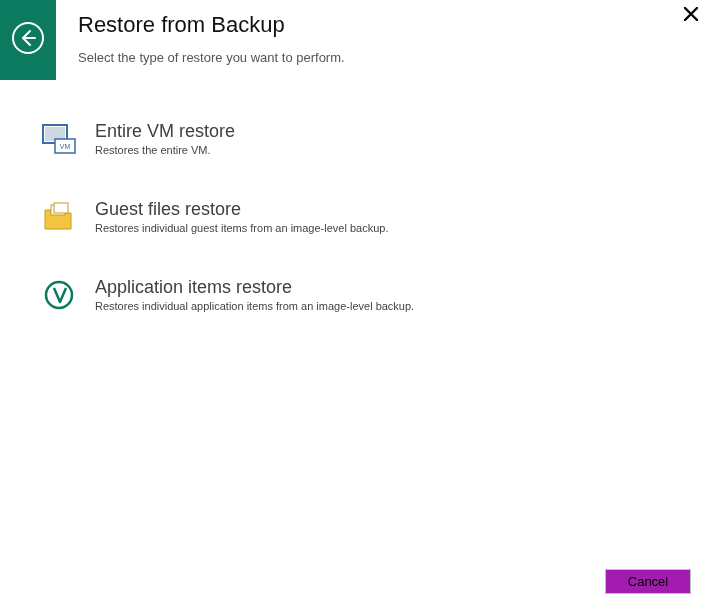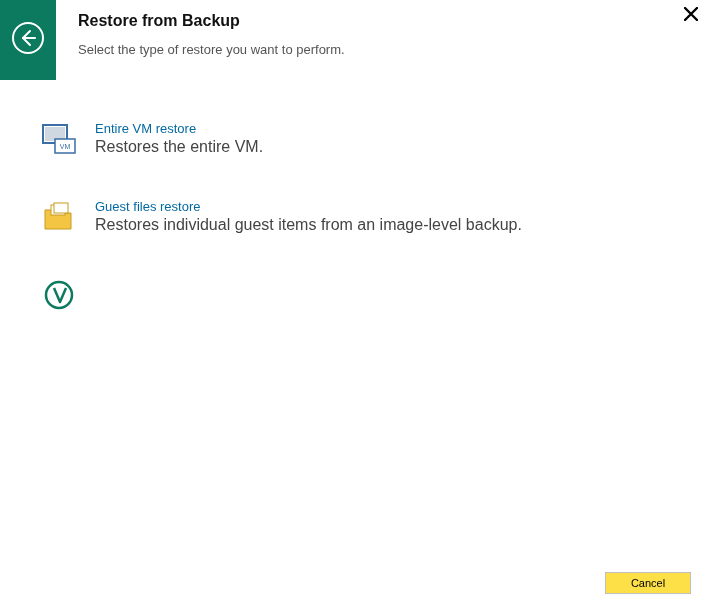--- a/index.html
+++ b/index.html
@@ -1,33 +1,33 @@
 <!DOCTYPE html>
 <html><head>
 <meta charset="utf-8">
 <style>
   html,body{margin:0;padding:0;font-family:"Segoe UI",Arial,sans-serif;background:#fff;color:#222}
   .window{width:711px;height:608px;position:relative;overflow:hidden;background:#fff;box-sizing:border-box}
   .header{display:flex;align-items:flex-start}
   .back-tile{width:56px;height:80px;background:#0b7a5e;display:flex;align-items:center;justify-content:center}
   .back-tile svg{width:34px;height:34px}
   .title-block{padding:12px 0 0 22px}
-  .title{font-size:16px;font-weight:700;color:#111}
+  .title{font-size:22px;font-weight:400;color:#111}
   .subtitle{font-size:13px;color:#555;margin-top:12px}
   .close{position:absolute;top:6px;right:10px;width:20px;height:20px;display:flex;align-items:center;justify-content:center;cursor:pointer}
   .close svg{width:14px;height:14px}
   .options{padding:28px 26px 0 28px}
   .opt{display:flex;align-items:flex-start;padding:12px 12px 14px 12px;margin-bottom:14px;cursor:pointer;border:1px solid transparent}
   .opt.selected{border:1px solid #0b7a5e}
   .opt .ico{width:36px;height:36px;flex:none;display:flex;align-items:center;justify-content:center;margin-right:18px;margin-left:0}
   .opt .txt{padding-top:0}
-  .opt .name{font-size:13px;color:#0369a1;line-height:1.2}
-  .opt .desc{font-size:16px;color:#444;margin-top:1px}
+  .opt .name{font-size:18px;color:#404040;line-height:1.2}
+  .opt .desc{font-size:11px;color:#444;margin-top:1px}
   .footer{position:absolute;bottom:14px;right:20px}
-  .btn{min-width:86px;padding:4px 14px;font-size:11px;background:#fde047;border:1px solid #bfbfbf;cursor:pointer}
+  .btn{min-width:86px;padding:4px 14px;font-size:13px;background:#a21caf;border:1px solid #bfbfbf;cursor:pointer}
 </style>
 </head>
 <body>
 <div class="window">
 
   <div class="close">
     <span>
       <svg viewBox="0 0 14 14">
           <path d="M1 1 L13 13 M13 1 L1 13" stroke="#000" stroke-width="2.4" stroke-linecap="round"></path>
         </svg>
@@ -82,20 +82,24 @@
       </div>
     </div>
 
     <div class="opt">
       <div class="ico">
         <svg viewBox="0 0 36 36">
           <circle cx="18" cy="18" r="13" fill="none" stroke="#0b7a5e" stroke-width="2.5"></circle>
           <path d="M13 11 L19 25 L25 11" fill="none" stroke="#0b7a5e" stroke-width="2.5" stroke-linejoin="round"></path>
         </svg>
       </div>
+      <div class="txt">
+        <div class="name">Application items restore</div>
+        <div class="desc">Restores individual application items from an image-level backup.</div>
+      </div>
     </div>
 
   </div>
 
   <div class="footer">
     <button class="btn">Cancel</button>
   </div>
 
 </div>
 

